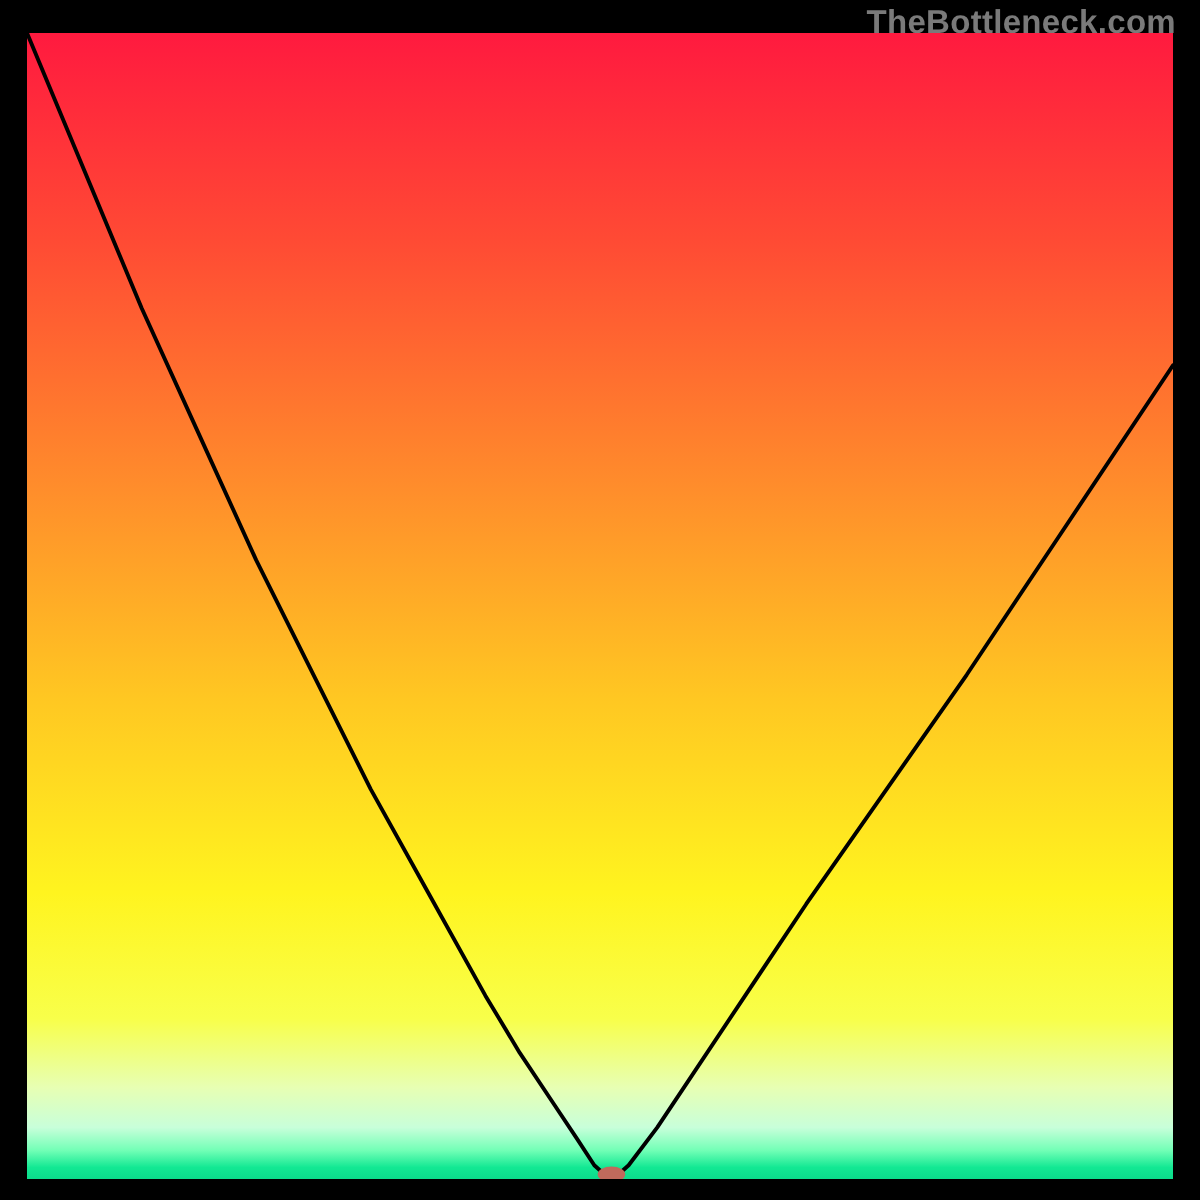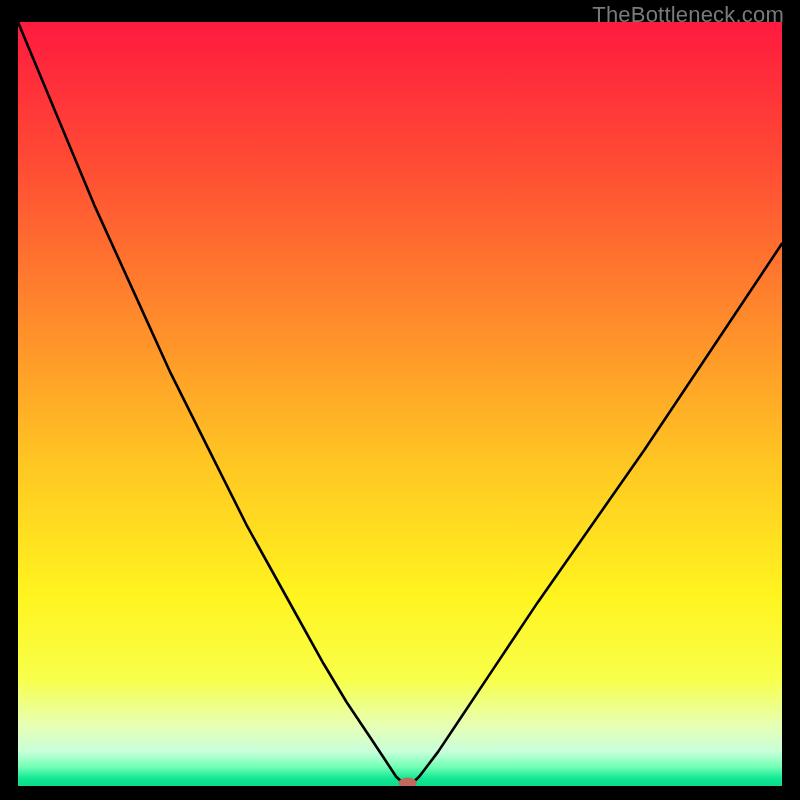--- a/index.html
+++ b/index.html
@@ -25,21 +25,21 @@
     top: 0;
     width: 764px;
     height: 764px;
   }
   .watermark {
     position: absolute;
     top: 2px;
     right: 16px;
     color: #7a7a7a;
     font-size: 22px;
-    font-weight: 400;
+    font-weight: 700;
     letter-spacing: 0.2px;
     user-select: none;
   }
   svg { display: block; }
 </style>
 </head>
 <body>
 
 <div class="watermark">TheBottleneck.com</div>
 

